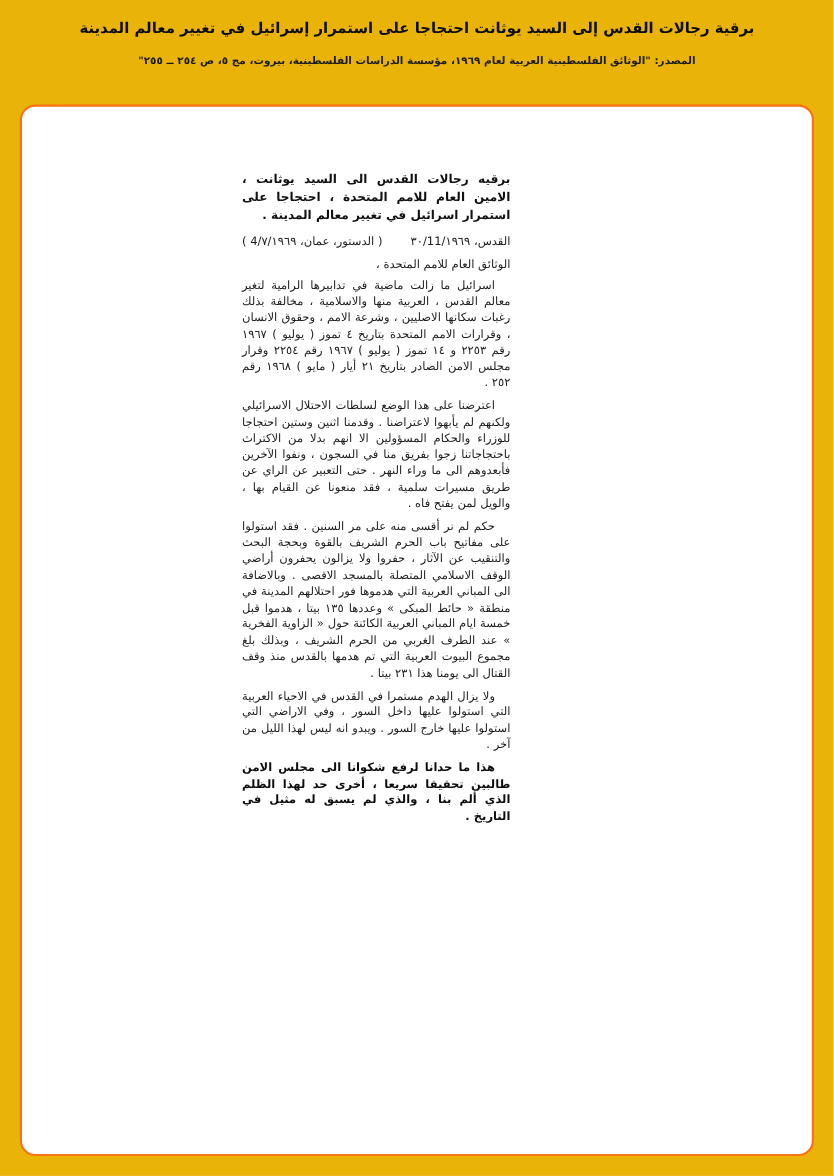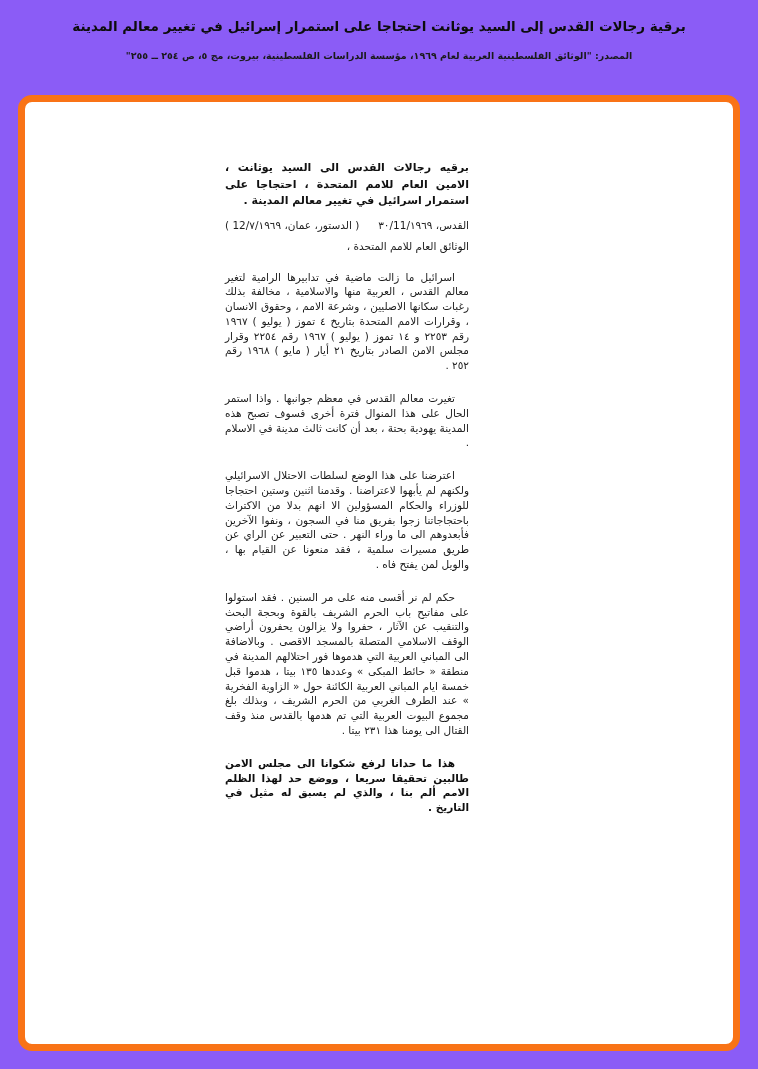--- a/index.html
+++ b/index.html
@@ -6,21 +6,21 @@
   html, body {
     width: 758px;
     height: 1069px;
     background: #ffffff;
     font-family: "DejaVu Sans", sans-serif;
   }
   .page {
     position: relative;
     width: 758px;
     height: 1069px;
-    background: #8b5cf6;
+    background: #eab308;
     overflow: hidden;
   }
   .header {
     text-align: center;
     padding-top: 18px;
     direction: rtl;
   }
   .header-title {
     font-size: 13.5px;
     font-weight: bold;
@@ -32,21 +32,21 @@
     font-weight: bold;
     color: #1a1a1a;
     margin-top: 16px;
   }
   .green-frame {
     position: absolute;
     left: 18px;
     top: 95px;
     width: 722px;
     height: 956px;
-    border: 7px solid #f97316;
+    border: 2px solid #f97316;
     border-radius: 14px;
     background: #ffffff;
   }
   .scan-column {
     position: absolute;
     top: 58px;
     left: 200px;
     width: 244px;
     direction: rtl;
     color: #1c1c1c;
@@ -67,21 +67,21 @@
     white-space: nowrap;
   }
   .salutation {
     font-size: 10.5px;
     margin-top: 9px;
   }
   .body-par {
     font-size: 10.5px;
     line-height: 14.8px;
     text-align: justify;
-    margin-top: 18px;
+    margin-top: 6px;
     text-indent: 14px;
   }
   .body-par.closing {
     font-weight: bold;
     color: #0e0e0e;
   }
 </style>
 </head>
 <body>
 
@@ -92,33 +92,33 @@
     <div class="header-source">المصدر: "الوثائق الفلسطينية العربية لعام ١٩٦٩، مؤسسة الدراسات الفلسطينية، بيروت، مج ٥، ص ٢٥٤ ــ ٢٥٥"</div>
   </div>
 
   <div class="green-frame">
     <div class="scan-column">
 
       <div class="scan-title">برقيه رجالات القدس الى السيد يوثانت ، الامين العام للامم المتحدة ، احتجاجا على استمرار اسرائيل في تغيير معالم المدينة .</div>
 
       <div class="dateline">
         <span>القدس، ٣٠/11/١٩٦٩</span>
-        <span>( الدستور، عمان، 12/٧/١٩٦٩ )</span>
+        <span>( الدستور، عمان، 4/٧/١٩٦٩ )</span>
       </div>
 
       <div class="salutation">الوثائق العام للامم المتحدة ،</div>
 
       <p class="body-par">اسرائيل ما زالت ماضية في تدابيرها الرامية لتغير معالم القدس ، العربية منها والاسلامية ، مخالفة بذلك رغبات سكانها الاصليين ، وشرعة الامم ، وحقوق الانسان ، وقرارات الامم المتحدة بتاريخ ٤ تموز ( يوليو ) ١٩٦٧ رقم ٢٢٥٣ و ١٤ تموز ( يوليو ) ١٩٦٧ رقم ٢٢٥٤ وقرار مجلس الامن الصادر بتاريخ ٢١ أيار ( مايو ) ١٩٦٨ رقم ٢٥٢ .</p>
 
-      <p class="body-par">تغيرت معالم القدس في معظم جوانبها . واذا استمر الحال على هذا المنوال فترة أخرى فسوف تصبح هذه المدينة يهودية بحتة ، بعد أن كانت ثالث مدينة في الاسلام .</p>
 
       <p class="body-par">اعترضنا على هذا الوضع لسلطات الاحتلال الاسرائيلي ولكنهم لم يأبهوا لاعتراضنا . وقدمنا اثنين وستين احتجاجا للوزراء والحكام المسؤولين الا انهم بدلا من الاكتراث باحتجاجاتنا زجوا بفريق منا في السجون ، ونفوا الآخرين فأبعدوهم الى ما وراء النهر . حتى التعبير عن الراي عن طريق مسيرات سلمية ، فقد منعونا عن القيام بها ، والويل لمن يفتح فاه .</p>
 
       <p class="body-par">حكم لم نر أقسى منه على مر السنين . فقد استولوا على مفاتيح باب الحرم الشريف بالقوة وبحجة البحث والتنقيب عن الآثار ، حفروا ولا يزالون يحفرون أراضي الوقف الاسلامي المتصلة بالمسجد الاقصى . وبالاضافة الى المباني العربية التي هدموها فور احتلالهم المدينة في منطقة « حائط المبكى » وعددها ١٣٥ بيتا ، هدموا قبل خمسة ايام المباني العربية الكائنة حول « الزاوية الفخرية » عند الطرف الغربي من الحرم الشريف ، وبذلك بلغ مجموع البيوت العربية التي تم هدمها بالقدس منذ وقف القتال الى يومنا هذا ٢٣١ بيتا .</p>
 
 
+      <p class="body-par">ولا يزال الهدم مستمرا في القدس في الاحياء العربية التي استولوا عليها داخل السور ، وفي الاراضي التي استولوا عليها خارج السور . ويبدو انه ليس لهذا الليل من آخر .</p>
 
-      <p class="body-par closing">هذا ما حدانا لرفع شكوانا الى مجلس الامن طالبين تحقيقا سريعا ، ووضع حد لهذا الظلم الامم ألم بنا ، والذي لم يسبق له مثيل في التاريخ .</p>
+      <p class="body-par closing">هذا ما حدانا لرفع شكوانا الى مجلس الامن طالبين تحقيقا سريعا ، أخرى حد لهذا الظلم الذي ألم بنا ، والذي لم يسبق له مثيل في التاريخ .</p>
 
     </div>
   </div>
 
 </div>
 
 </body></html>

